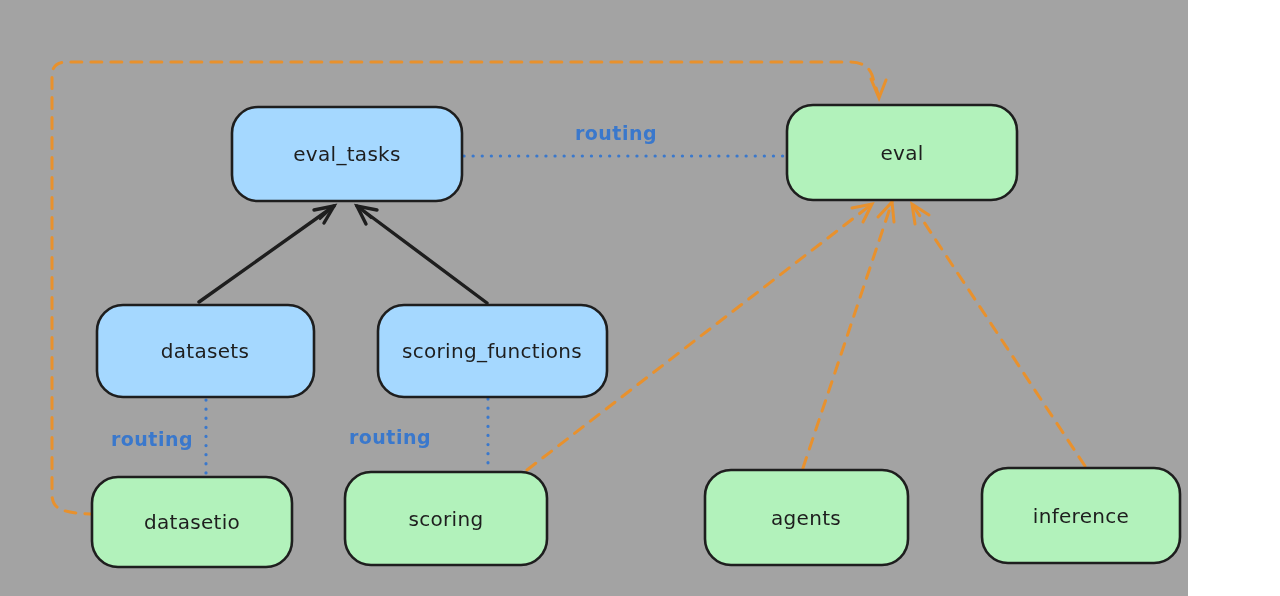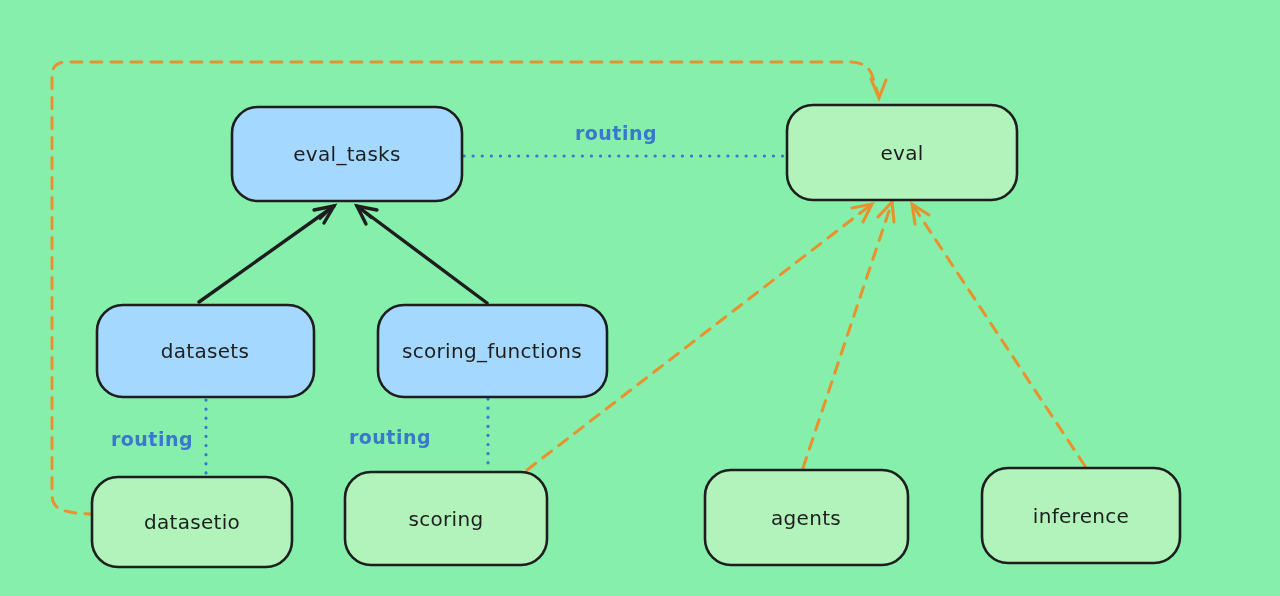--- a/index.html
+++ b/index.html
@@ -6,23 +6,23 @@
     margin: 0;
     padding: 0;
     background: #ffffff;
     width: 1280px;
     height: 596px;
     overflow: hidden;
     font-family: "DejaVu Sans", sans-serif;
   }
   .stage {
     position: relative;
-    width: 1280px;
+    width: 1188px;
     height: 596px;
-    background: #86efac;
+    background: #a3a3a3;
   }
   svg { display: block; }
   .node-box {
     stroke: #1e1e1e;
     stroke-width: 2.6;
   }
   .node-box.blue  { fill: #a5d8ff; }
   .node-box.green { fill: #b2f2bb; }
   .node-label {
     fill: #1e1e1e;

